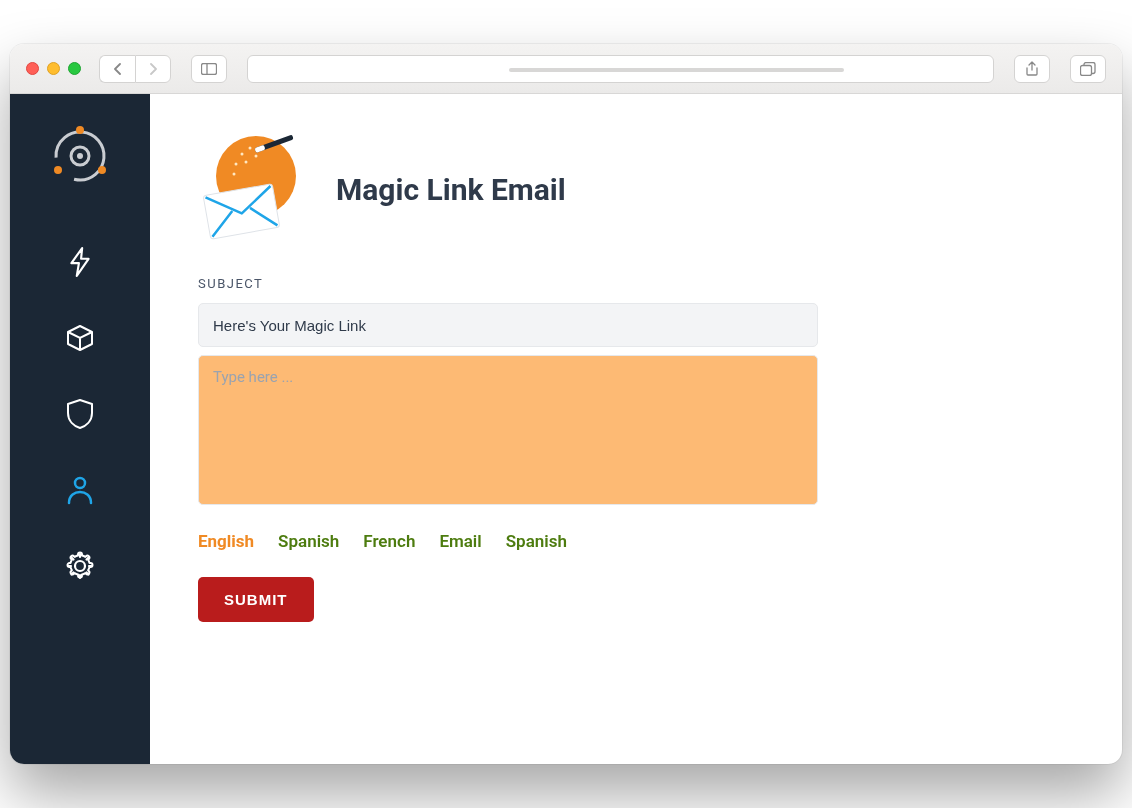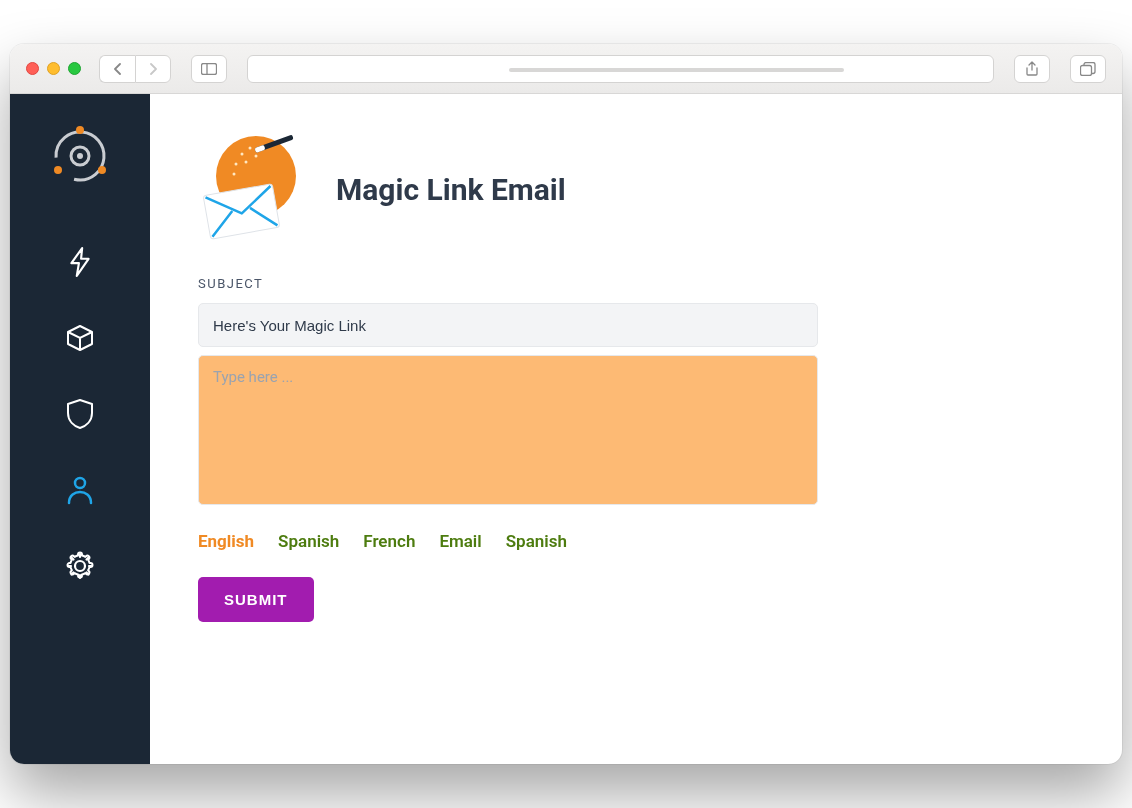--- a/index.html
+++ b/index.html
@@ -158,21 +158,21 @@
     text-align: center;
   }
   .lang-tab {
     font-size: 17px;
     font-weight: 600;
     color: #4d7c0f;
     cursor: pointer;
   }
   .lang-tab.active { color: #f08a24; font-weight: 700; }
   .submit {
-    background: #a21caf;
+    background: #b91c1c;
     color: #ffffff;
     border: none;
     border-radius: 5px;
     padding: 14px 26px;
     font-size: 15px;
     font-weight: 700;
     letter-spacing: 1px;
     cursor: pointer;
   }
 </style>

